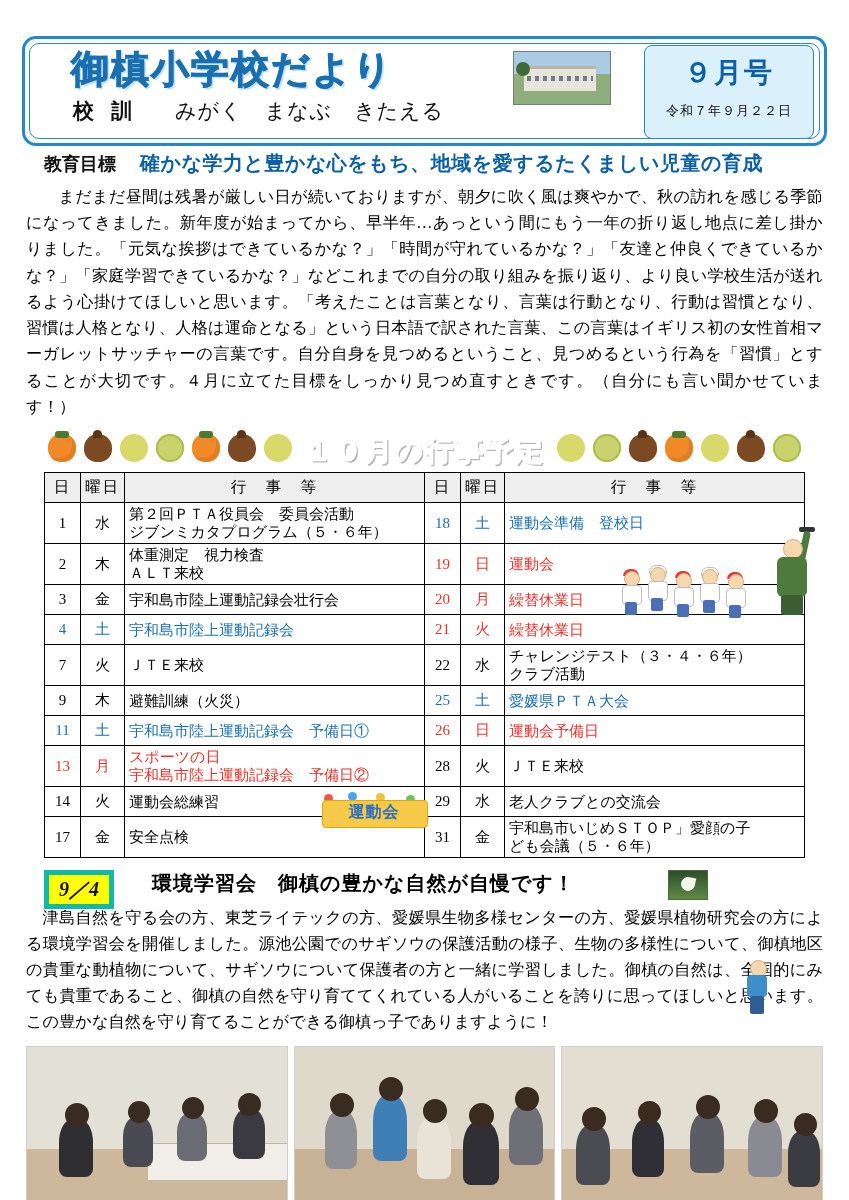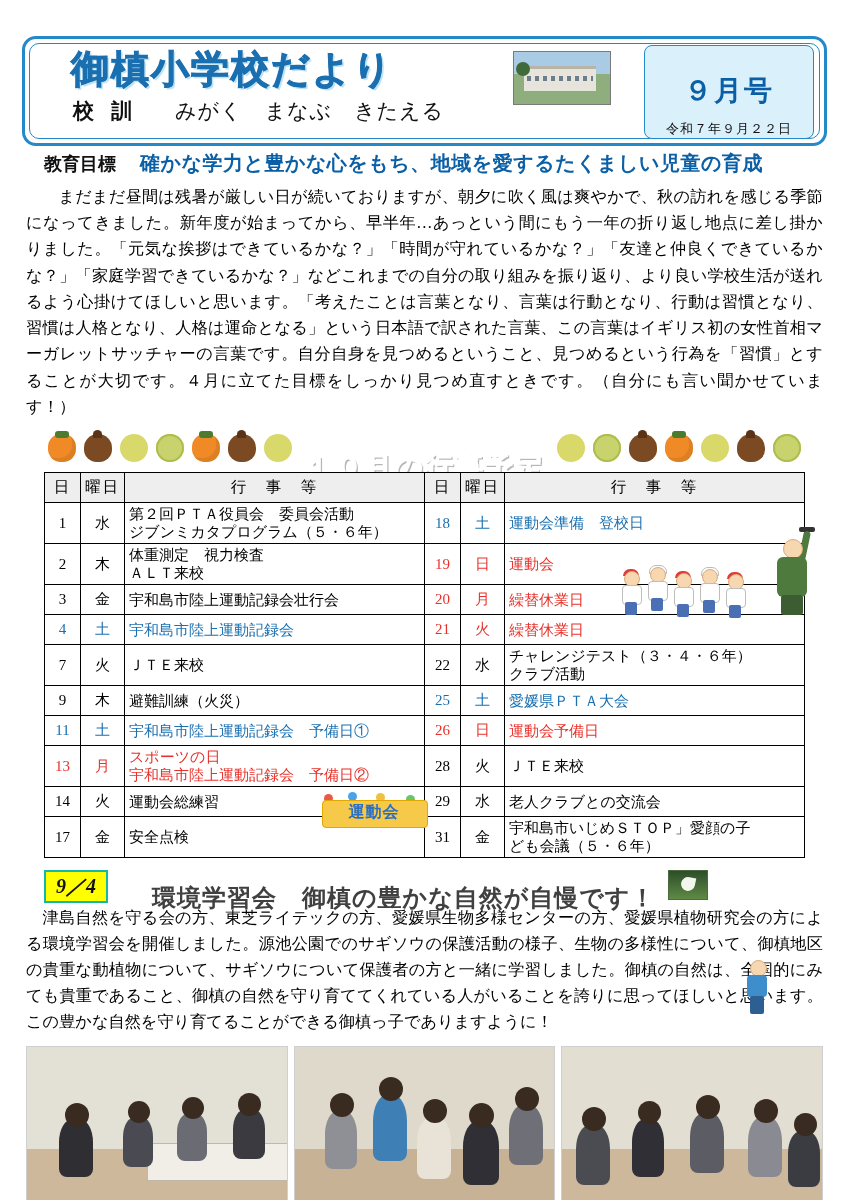--- a/index.html
+++ b/index.html
@@ -74,21 +74,21 @@
     right: 10px;
     top: 6px;
     width: 168px;
     height: 92px;
     background: #daf0fb;
     border: 1px solid #2389c9;
     border-radius: 8px;
     text-align: center;
   }
   .issue-month {
-    margin-top: 26px;
+    margin-top: 8px;
     font-size: 28px;
     font-weight: bold;
     color: #0b5fa5;
     letter-spacing: 2px;
   }
   .issue-date {
     margin-top: 10px;
     font-size: 13px;
     color: #111;
     letter-spacing: 1px;
@@ -164,21 +164,21 @@
   
   .banner {
     position: relative;
     height: 40px;
     margin-top: 10px;
   }
   .banner-title {
     position: absolute;
     left: 50%;
     transform: translateX(-50%);
-    top: 18px;
+    top: 2px;
     font-size: 28px;
     font-weight: bold;
     color: #15803d;
     -webkit-text-stroke: 1.5px #ffffff;
     text-shadow: 2px 2px 0 #b7b7b7;
     letter-spacing: 2px;
     white-space: nowrap;
     text-align: center;
   }
   .fruit {
@@ -297,34 +297,34 @@
   .sec2-head {
     position: relative;
     margin-top: 12px;
     height: 32px;
   }
   .date-chip {
     position: absolute;
     left: 22px;
     top: 0;
     background: #ffff00;
-    border: 2px solid #14b8a6;
+    border: 5px solid #14b8a6;
     padding: 1px 10px;
     font-size: 20px;
     font-weight: bold;
     font-style: italic;
     color: #111;
   }
   .sec2-title {
     position: absolute;
     left: 130px;
-    top: 12px;
-    font-size: 24px;
-    font-weight: bold;
-    color: #404040;
+    top: 0;
+    font-size: 20px;
+    font-weight: bold;
+    color: #000000;
     letter-spacing: 1px;
   }
   .sec2-photo {
     position: absolute;
     left: 646px;
     top: 0px;
     width: 38px;
     height: 28px;
     background: linear-gradient(#2d4d2a, #5f8a45);
     border: 1px solid #4a6b3c;

